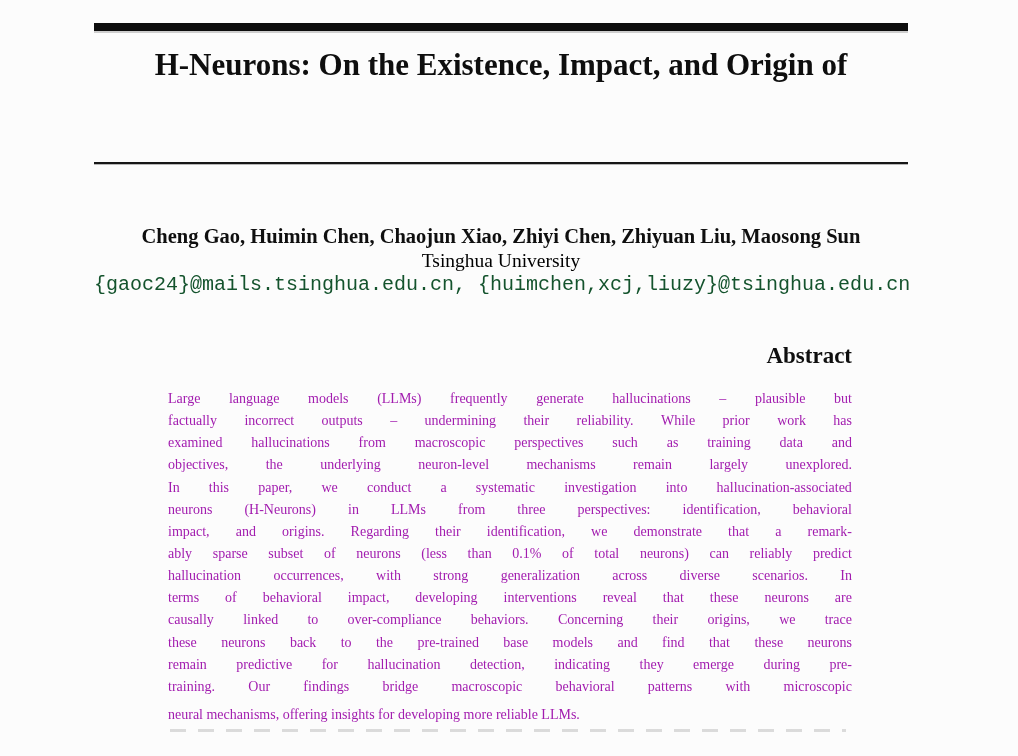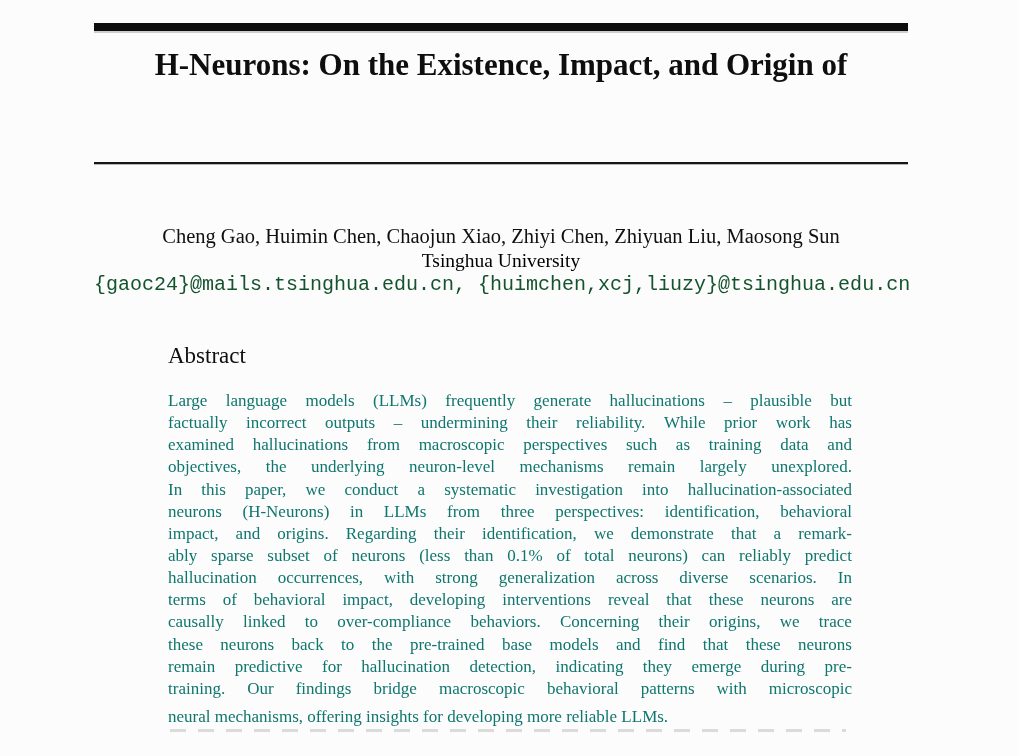--- a/index.html
+++ b/index.html
@@ -40,21 +40,21 @@
     box-shadow: 0 1px 0 rgba(0,0,0,0.28);
   }
   .authors-block {
     position: absolute;
     left: 94px; top: 224px;
     width: 814px;
     text-align: center;
     font-family: "Liberation Serif", serif;
   }
   .authors {
-    font-weight: 400;
+    font-weight: 700;
     font-size: 20.5px;
     line-height: 25px;
     color: #0f0f0f;
   }
   .affiliation {
     font-weight: 400;
     font-size: 19.5px;
     line-height: 23px;
     color: #000000;
   }
@@ -62,34 +62,34 @@
     font-family: "Liberation Mono", monospace;
     font-size: 20px;
     line-height: 26px;
     white-space: nowrap;
     color: #14532d;
   }
   .abstract-heading {
     position: absolute;
     left: 168px; top: 342px;
     width: 684px;
-    text-align: left;
+    text-align: right;
     font-family: "Liberation Serif", serif;
-    font-weight: 400;
+    font-weight: 700;
     font-size: 23px;
     line-height: 28px;
     color: #0f0f0f;
   }
   .abstract-body {
     position: absolute;
     left: 168px; top: 391px;
     width: 684px;
     font-family: "Liberation Serif", serif;
-    font-size: 17px;
-    color: #0f766e;
+    font-size: 14px;
+    color: #a21caf;
   }
   .abs-line {
     display: flex;
     justify-content: space-between;
     align-items: baseline;
     height: 22.15px;
     white-space: nowrap;
   }
   .abs-line.last {
     display: block;

